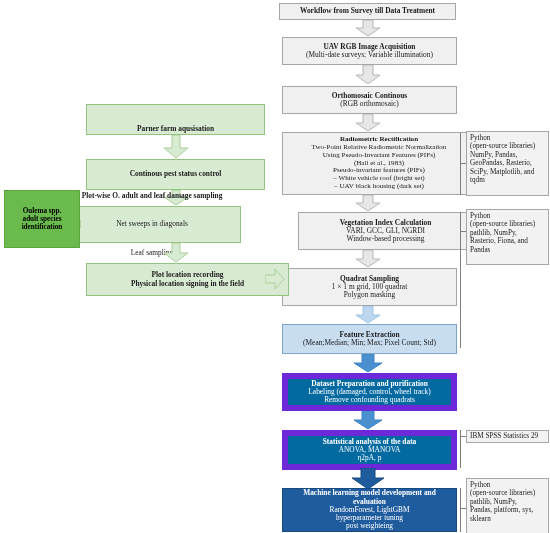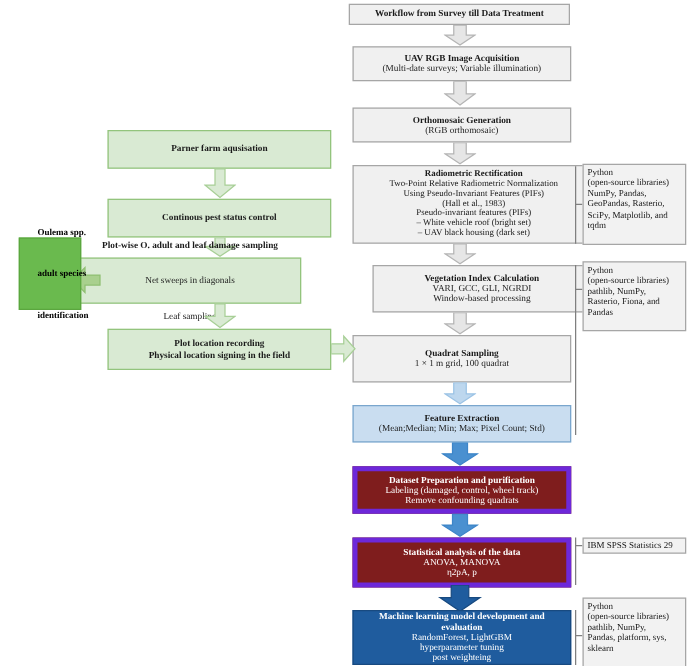--- a/index.html
+++ b/index.html
@@ -48,22 +48,22 @@
     border: 1px solid #5ba63f;
     color: #000000;
   }
   
   .lblue {
     background: #c9ddf0;
     border: 1px solid #7aa6cd;
   }
   
   .mblue {
-    background: #7f1d1d;
-    border: 4px solid #6d28d9;
+    background: #0369a1;
+    border: 6px solid #6d28d9;
     color: #ffffff;
   }
   
   .dblue {
     background: #1f5c9e;
     border: 1px solid #184a80;
     color: #ffffff;
   }
   
   .note {
@@ -111,21 +111,21 @@
     <span class="ln">(Multi-date surveys; Variable illumination)</span>
   </div>
 
   <div class="arrow" style="left:355px; top:65px; width:26px; height:20px;">
     <svg width="26" height="20" viewBox="0 0 26 20">
       <polygon points="8,0 18,0 18,10 25,10 13,19 1,10 8,10" fill="#e6e6e6" stroke="#b5b5b5" stroke-width="1"></polygon>
     </svg>
   </div>
 
   <div class="box grey" style="left:282px; top:86px; width:175px; height:28px;">
-    <span class="ln b">Orthomosaic Generation</span>
+    <span class="ln b">Orthomosaic Continous</span>
     <span class="ln">(RGB orthomosaic)</span>
   </div>
 
   <div class="arrow" style="left:355px; top:114px; width:26px; height:18px;">
     <svg width="26" height="18" viewBox="0 0 26 18">
       <polygon points="8,0 18,0 18,9 25,9 13,17 1,9 8,9" fill="#e6e6e6" stroke="#b5b5b5" stroke-width="1"></polygon>
     </svg>
   </div>
 
   <div class="box grey" style="left:282px; top:132px; width:194px; height:63px; font-size:7.1px;">
@@ -175,20 +175,21 @@
 
   <div class="arrow" style="left:355px; top:250px; width:26px; height:18px;">
     <svg width="26" height="18" viewBox="0 0 26 18">
       <polygon points="8,0 18,0 18,9 25,9 13,17 1,9 8,9" fill="#e6e6e6" stroke="#b5b5b5" stroke-width="1"></polygon>
     </svg>
   </div>
 
   <div class="box grey" style="left:282px; top:268px; width:175px; height:38px;">
     <span class="ln b">Quadrat Sampling</span>
     <span class="ln">1 × 1 m grid, 100 quadrat</span>
+    <span class="ln">Polygon masking</span>
   </div>
 
   <div class="arrow" style="left:355px; top:306px; width:26px; height:18px;">
     <svg width="26" height="18" viewBox="0 0 26 18">
       <polygon points="8,0 18,0 18,9 25,9 13,17 1,9 8,9" fill="#bdd7ee" stroke="#9cc3e5" stroke-width="1"></polygon>
     </svg>
   </div>
 
   <div class="box lblue" style="left:282px; top:324px; width:175px; height:30px;">
     <span class="ln b">Feature Extraction</span>
@@ -244,21 +245,21 @@
   <div class="conn" style="left:460px; top:508px; width:6px; height:1px;"></div>
 
   <div class="note" style="left:466px; top:478px; width:83px; height:56px;">
     <span class="ln">Python</span>
     <span class="ln">(open-source libraries)</span>
     <span class="ln">pathlib, NumPy,</span>
     <span class="ln">Pandas, platform, sys,</span>
     <span class="ln">sklearn</span>
   </div>
 
-  <div class="box green" style="left:86px; top:104px; width:179px; height:31px;">
+  <div class="box green" style="left:86px; top:104px; width:179px; height:31px;justify-content:flex-end;">
     <span class="ln b">Parner farm aqusisation</span>
   </div>
 
   <div class="arrow" style="left:163px; top:135px; width:26px; height:24px;">
     <svg width="26" height="24" viewBox="0 0 26 24">
       <polygon points="9,0 17,0 17,13 25,13 13,23 1,13 9,13" fill="#d9ead3" stroke="#a8cf97" stroke-width="1"></polygon>
     </svg>
   </div>
 
   <div class="box green" style="left:86px; top:159px; width:179px; height:31px;">
@@ -278,35 +279,35 @@
     <span class="ln">Net sweeps in diagonals</span>
     <span class="ln">Leaf sampling</span>
   </div>
 
   <div class="arrow" style="left:57px; top:211px; width:24px; height:26px;">
     <svg width="24" height="26" viewBox="0 0 24 26">
       <polygon points="1,13 11,3 11,9 23,9 23,17 11,17 11,23" fill="#a9d08e" stroke="#8fbf72" stroke-width="1"></polygon>
     </svg>
   </div>
 
-  <div class="box green-solid" style="left:15px; top:190px; width:50px; height:58px; font-size:7.2px;gap:25px;">
+  <div class="box green-solid" style="left:4px; top:190px; width:76px; height:58px; font-size:7.2px;">
     <span class="ln">
       <span class="it" style="display:inline; font-weight:bold;">Oulema</span><span style="font-weight:bold;"> spp.</span>
     </span>
     <span class="ln b">adult species</span>
     <span class="ln b">identification</span>
   </div>
 
   <div class="arrow" style="left:163px; top:243px; width:26px; height:20px;">
     <svg width="26" height="20" viewBox="0 0 26 20">
       <polygon points="9,0 17,0 17,10 25,10 13,19 1,10 9,10" fill="#d9ead3" stroke="#a8cf97" stroke-width="1"></polygon>
     </svg>
   </div>
 
-  <div class="box green" style="left:86px; top:263px; width:179px; height:33px;">
+  <div class="box green" style="left:86px; top:263px; width:203px; height:33px;">
     <span class="ln b">Plot location recording</span>
     <span class="ln b">Physical location signing in the field</span>
   </div>
 
   <div class="arrow" style="left:265px; top:267px; width:20px; height:25px;">
     <svg width="20" height="25" viewBox="0 0 20 25">
       <polygon points="0,8 10,8 10,2 19,12 10,22 10,16 0,16" fill="#d9ead3" stroke="#a8cf97" stroke-width="1"></polygon>
     </svg>
   </div>
 

